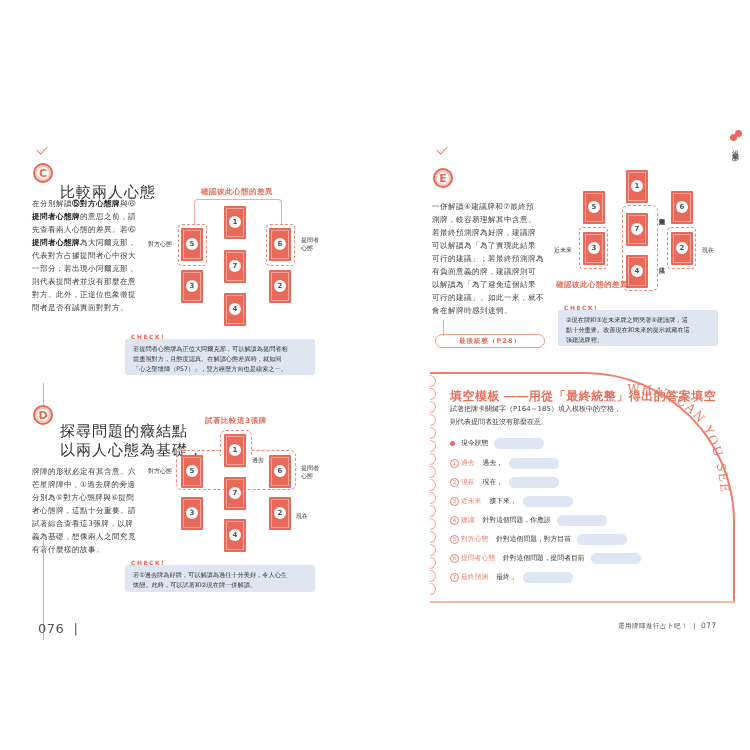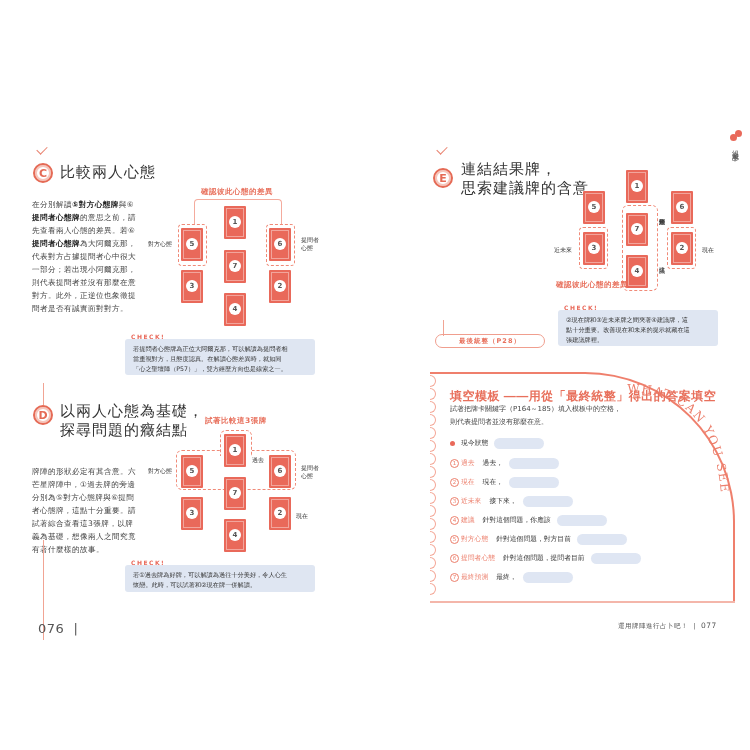--- a/index.html
+++ b/index.html
@@ -5,21 +5,21 @@
   * { box-sizing: border-box; margin: 0; padding: 0; }
   html, body { width: 750px; height: 750px; background: #ffffff; overflow: hidden; }
   body { font-family: "DejaVu Sans", "Liberation Sans", sans-serif; color: #333; position: relative; }
   .page { position: absolute; top: 0; height: 750px; }
   .left { left: 0; width: 375px; }
   .right { left: 375px; width: 375px; }
   .abs { position: absolute; }
 
   .chev { position: absolute; width: 10px; height: 6px; border-left: 1.5px solid #e9826f; border-bottom: 1.5px solid #e9826f; transform: rotate(-45deg); }
   .circle-letter { position: absolute; width: 20px; height: 20px; border-radius: 50%; border: 2px solid #e56a55; background: #fff; color: #e56a55; font-size: 11px; font-weight: bold; display: flex; align-items: center; justify-content: center; box-shadow: 0 0 0 2px #f6c6bc inset; }
-  .sec-title { position: absolute; font-family: "DejaVu Serif", "Liberation Serif", serif; font-size: 15px; color: #333; line-height: 19px; letter-spacing: 1px; }
+  .sec-title { position: absolute; font-family: "DejaVu Serif", "Liberation Serif", serif; font-size: 15px; color: #333; line-height: 19px; letter-spacing: 1px; margin-top: 20px; }
   .body-text { position: absolute; font-size: 7.6px; line-height: 13px; color: #444; letter-spacing: 0.4px; }
   .body-text b { color: #222; }
   .vline { position: absolute; width: 1px; background: #f1a494; }
 
   .card { position: absolute; width: 22px; height: 33px; background: #e9695a; border-radius: 1px; }
   .card::before { content: ""; position: absolute; left: 2px; right: 2px; top: 2px; bottom: 2px; border: 0.5px solid rgba(255,255,255,0.4); }
   .card .num { position: absolute; left: 5px; top: 10px; width: 12px; height: 12px; border-radius: 50%; background: #fff; color: #555; font-size: 7px; font-weight: bold; display: flex; align-items: center; justify-content: center; }
   .dash-box { position: absolute; border: 1.5px dashed #f08a78; border-radius: 4px; }
   .lbl { position: absolute; font-size: 6px; color: #333; line-height: 8px; }
   .diag-head { position: absolute; font-size: 7.5px; color: #e8705c; font-weight: bold; letter-spacing: 0.5px; }
@@ -49,21 +49,21 @@
 </style>
 </head>
 <body>
 
 <div class="page left">
 
   <div class="chev" style="left:37px;top:146px;"></div>
   <div class="circle-letter" style="left:33px;top:163px;">C</div>
   <div class="sec-title" style="left:60px;top:163px;">比較兩人心態</div>
 
-  <div class="body-text" style="left:32px;top:198px;width:120px;">
+  <div class="body-text" style="left:32px;top:198px;width:120px;font-family:Liberation Mono, monospace;">
     <div><span>在分別解讀</span><b>⑤對方心態牌</b><span>與⑥</span></div>
     <div><b>提問者心態牌</b><span>的意思之前，請</span></div>
     <div>先查看兩人心態的差異。若⑥</div>
     <div><b>提問者心態牌</b><span>為大阿爾克那，</span></div>
     <div>代表對方占據提問者心中很大</div>
     <div>一部分；若出現小阿爾克那，</div>
     <div>則代表提問者並沒有那麼在意</div>
     <div>對方。此外，正逆位也象徵提</div>
     <div>問者是否有誠實面對對方。</div>
   </div>
@@ -102,22 +102,22 @@
   <div class="check-label" style="left:131px;top:333px;">CHECK!</div>
   <div class="check-box" style="left:125px;top:339px;width:190px;height:36px;">
     <div>若提問者心態牌為正位大阿爾克那，可以解讀為提問者相</div>
     <div>當重視對方，且態度認真。在解讀心態差異時，就如同</div>
     <div>「心之聖壇陣（P57）」，雙方經歷方向也是線索之一。</div>
   </div>
 
   <div class="vline" style="left:43px;top:383px;height:22px;"></div>
   <div class="circle-letter" style="left:33px;top:405px;">D</div>
   <div class="sec-title" style="left:60px;top:402px;">
+    <div>探尋問題的癥結點</div>
     <div>以兩人心態為基礎，</div>
-    <div>探尋問題的癥結點</div>
   </div>
 
   <div class="body-text" style="left:32px;top:465px;width:120px;">
     <div>牌陣的形狀必定有其含意。六</div>
     <div>芒星牌陣中，①過去牌的旁邊</div>
     <div>分別為⑤對方心態牌與⑥提問</div>
     <div>者心態牌，這點十分重要。請</div>
     <div>試著綜合查看這3張牌，以牌</div>
     <div>義為基礎，想像兩人之間究竟</div>
     <div>有著什麼樣的故事。</div>
@@ -168,25 +168,32 @@
 <div class="page right">
 
   <div class="side-dots" style="left:355px;top:130px;">
     <span style="left:0;top:4px;"></span>
       <span style="left:5px;top:0;"></span>
   </div>
   <div class="side-tab" style="left:355px;top:145px;">組合成占卜！</div>
 
   <div class="chev" style="left:62px;top:146px;"></div>
   <div class="circle-letter" style="left:58px;top:168px;">E</div>
-  <div class="sec-title" style="left:86px;top:160px;">
-    <div>連結結果牌，</div>
-    <div>思索建議牌的含意</div>
-  </div>
-
+
+  <div class="body-text" style="left:57px;top:200px;width:120px;">
+    <div>一併解讀④建議牌和⑦最終預</div>
+    <div>測牌，較容易理解其中含意。</div>
+    <div>若最終預測牌為好牌，建議牌</div>
+    <div>可以解讀為「為了實現此結果</div>
+    <div>可行的建議」；若最終預測牌為</div>
+    <div>有負面意義的牌，建議牌則可</div>
+    <div>以解讀為「為了避免這個結果</div>
+    <div>可行的建議」。如此一來，就不</div>
+    <div>會在解牌時感到迷惘。</div>
+  </div>
   <div class="vline" style="left:68px;top:320px;height:16px;"></div>
   <div class="ref-pill" style="left:60px;top:334px;width:110px;height:14px;">最後統整（P28）</div>
 
   <div class="dash-box" style="left:247px;top:205px;width:36px;height:86px;border-radius:6px;"></div>
   <div class="dash-box" style="left:204px;top:227px;width:29px;height:42px;"></div>
   <div class="dash-box" style="left:292px;top:227px;width:29px;height:42px;"></div>
   <div class="card" style="left:251px;top:170px;">
       <span class="num">1</span>
     </div>
   <div class="card" style="left:208px;top:191px;">

